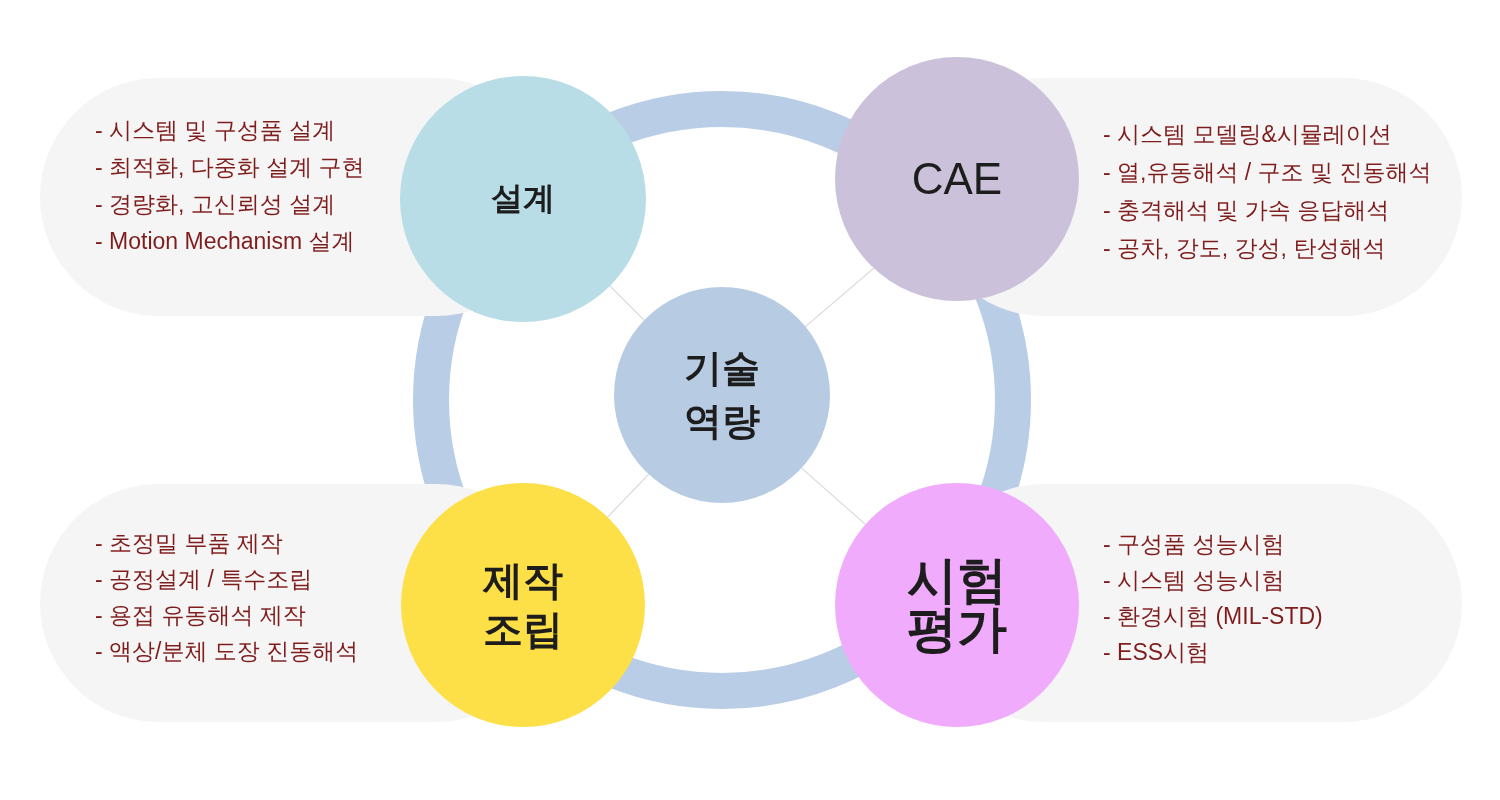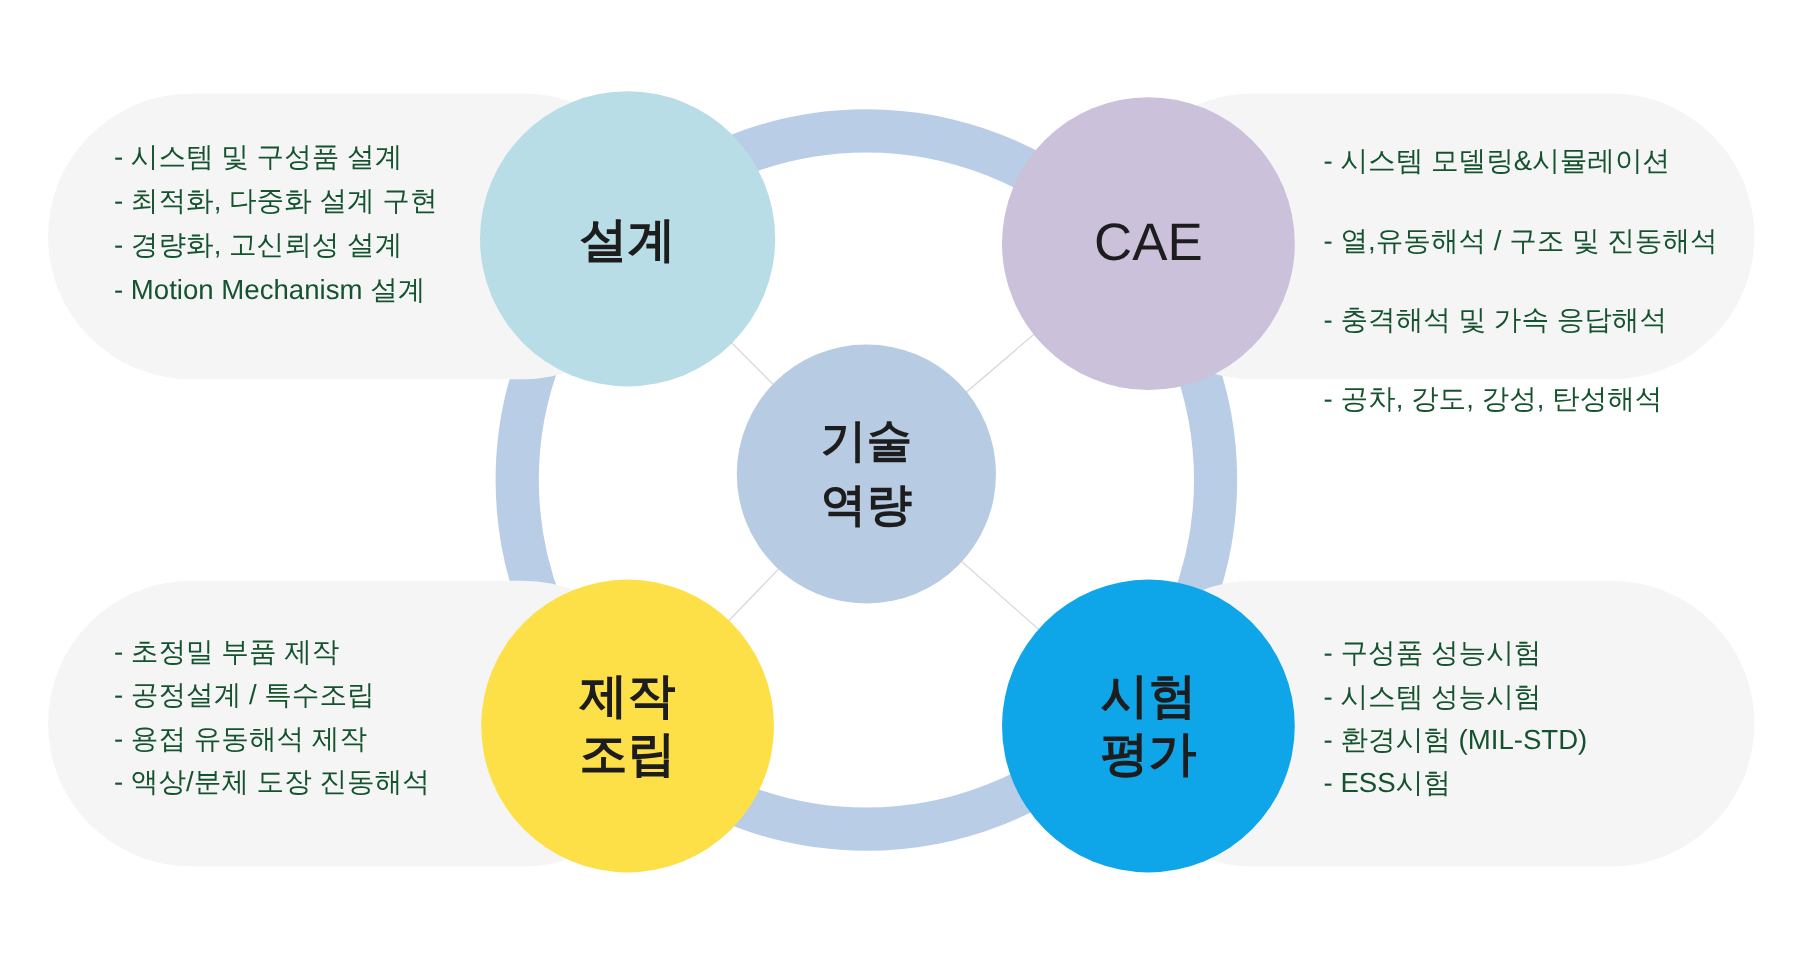--- a/index.html
+++ b/index.html
@@ -30,58 +30,58 @@
   }
   #panel-design        { left: 40px;  top: 78px;  width: 515px; height: 238px; }
   #panel-cae           { left: 925px; top: 78px;  width: 537px; height: 238px; }
   #panel-manufacturing { left: 40px;  top: 484px; width: 515px; height: 238px; }
   #panel-testing       { left: 925px; top: 484px; width: 537px; height: 238px; }
 
   .list {
     position: absolute;
     display: flex;
     flex-direction: column;
-    color: #14532d;
+    color: #7f1d1d;
     font-size: 23px;
     white-space: nowrap;
   }
   #panel-design .list        { left: 55px;  top: 34px; line-height: 37px; }
-  #panel-cae .list           { left: 178px; top: 37px; line-height: 38px; gap: 28px; }
+  #panel-cae .list           { left: 178px; top: 37px; line-height: 38px; }
   #panel-manufacturing .list { left: 55px;  top: 41px; line-height: 36px; }
   #panel-testing .list       { left: 178px; top: 42px; line-height: 36px; }
 
   .circle {
     position: absolute;
     border-radius: 50%;
     display: flex;
     align-items: center;
     justify-content: center;
     text-align: center;
     z-index: 4;
     color: #1d1d1d;
   }
   #circle-design {
     left: 400px; top: 76px; width: 246px; height: 246px;
     background: #B8DDE6;
-    font-size: 40px; font-weight: 700;
+    font-size: 32px; font-weight: 700;
   }
   #circle-cae {
-    left: 835px; top: 81px; width: 244px; height: 244px;
+    left: 835px; top: 57px; width: 244px; height: 244px;
     background: #CBC1DB;
     font-size: 44px; font-weight: 500;
   }
   #circle-manufacturing {
     left: 401px; top: 483px; width: 244px; height: 244px;
     background: #fde047;
     font-size: 40px; font-weight: 700; line-height: 49px;
   }
   #circle-testing {
     left: 835px; top: 483px; width: 244px; height: 244px;
-    background: #0ea5e9;
-    font-size: 40px; font-weight: 700; line-height: 49px;
+    background: #f0abfc;
+    font-size: 50px; font-weight: 700; line-height: 49px;
   }
   #circle-center {
     left: 614px; top: 287px; width: 216px; height: 216px;
     background: #B7CBE3;
     font-size: 38px; font-weight: 700; line-height: 53px;
     z-index: 5;
   }
 </style>
 </head>
 <body>

